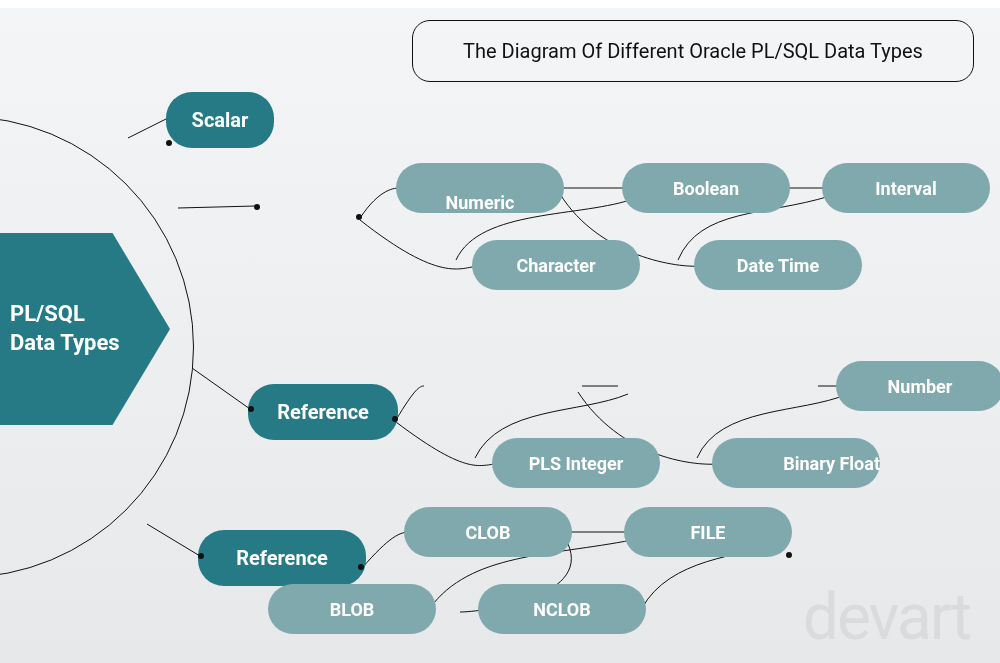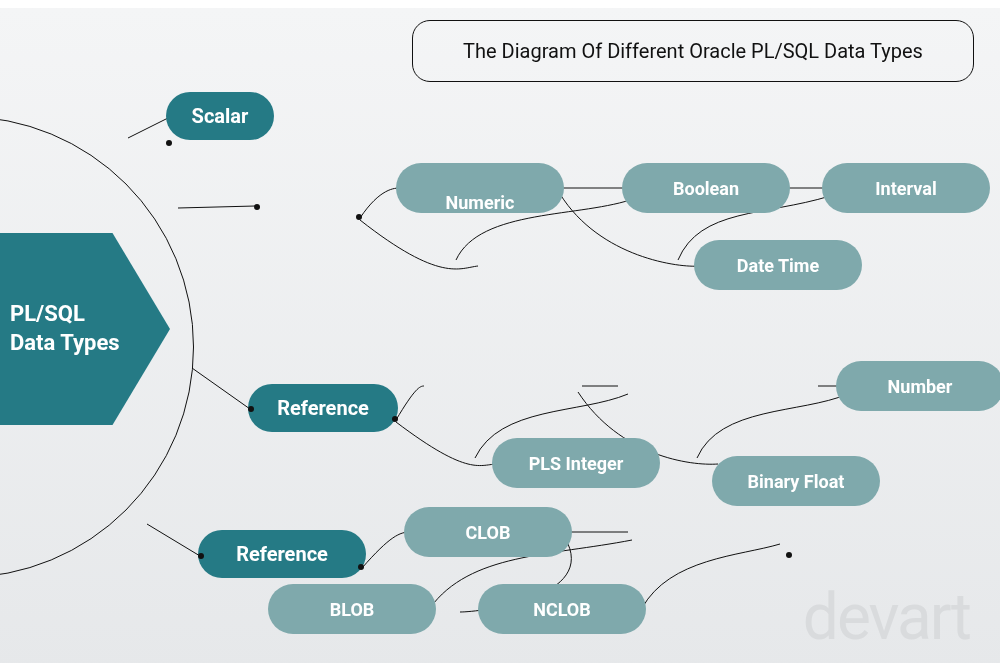--- a/index.html
+++ b/index.html
@@ -72,21 +72,21 @@
     border-radius: 26px;
     display: flex;
     align-items: center;
     justify-content: center;
     font-weight: 700;
     color: #fff;
   }
   .cat {
     background: #257a85;
     font-size: 20px;
-    height: 48px;
+    height: 56px;
     text-align: right;
   }
   .cat.small { width: 108px; }
   .cat.med   { width: 150px; }
   .cat.lg    { width: 168px; }
   .leaf {
     background: #7fa9ac;
     font-size: 18px;
     height: 50px;
     width: 168px;
@@ -183,36 +183,42 @@
 
   <div class="node leaf" style="top:155px; left:396px;align-items:flex-end;">
     <span>Numeric</span>
   </div>
   <div class="node leaf" style="top:155px; left:622px;">
     <span>Boolean</span>
   </div>
   <div class="node leaf" style="top:155px; left:822px;">
     <span>Interval</span>
   </div>
+  <div class="node leaf" style="top:232px; left:472px;">
+    <span>Character</span>
+  </div>
   <div class="node leaf" style="top:232px; left:694px;">
     <span>Date Time</span>
   </div>
 
   <div class="node leaf" style="top:353px; left:836px;">
     <span>Number</span>
   </div>
   <div class="node leaf" style="top:430px; left:492px;">
     <span>PLS Integer</span>
   </div>
-  <div class="node leaf" style="top:448px; left:712px;">
+  <div class="node leaf" style="top:430px; left:712px;justify-content:flex-end;">
     <span>Binary Float</span>
   </div>
 
   <div class="node leaf" style="top:499px; left:404px;">
     <span>CLOB</span>
+  </div>
+  <div class="node leaf" style="top:499px; left:624px;">
+    <span>FILE</span>
   </div>
   <div class="dot" style="top:544px; left:786px;"></div>
   <div class="node leaf" style="top:576px; left:268px;">
     <span>BLOB</span>
   </div>
   <div class="node leaf" style="top:576px; left:478px;">
     <span>NCLOB</span>
   </div>
 
   <div class="watermark">

